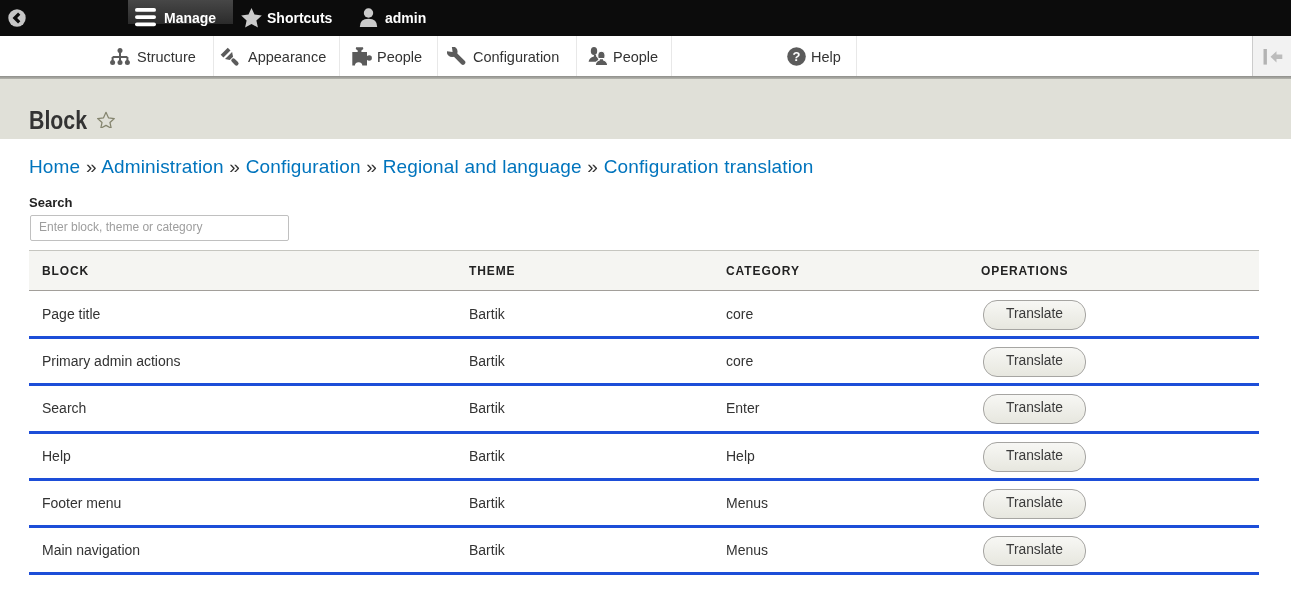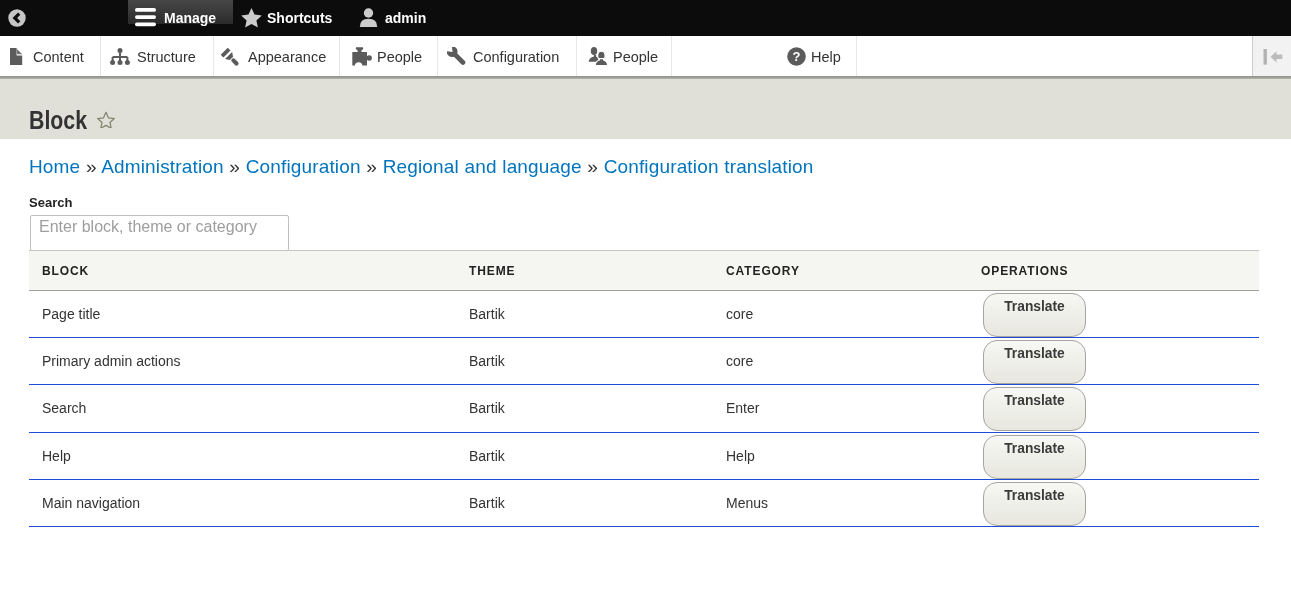--- a/index.html
+++ b/index.html
@@ -11,27 +11,27 @@
   #tray { position:relative; height:40px; background:#fff; }
   #tray .tab { position:absolute; top:0; height:40px; border-right:1px solid #e8e8e8; }
   #tray .tab .ticon { position:absolute; }
   #tray .tab .tlabel { position:absolute; font-size:14.5px; color:#333; white-space:nowrap; }
   #trayshadow { height:3px; background:linear-gradient(#8e8e8a,#b5b5ae); }
   #pagetitle { position:relative; height:60px; background:#e0e0d8; }
   #pagetitle h1 { position:absolute; left:29px; top:28px; margin:0; font-size:26px; font-weight:bold; color:#333; line-height:1; transform:scaleX(0.82); transform-origin:0 0; }
   #bcrumb { position:absolute; left:29px; top:156px; font-size:19px; letter-spacing:0.15px; word-spacing:0.2px; color:#333; }
   #bcrumb a { color:#0074bd; text-decoration:none; }
   #searchlabel { position:absolute; left:29px; top:195px; font-size:13px; font-weight:bold; color:#232323; }
-  #searchbox { position:absolute; left:30px; top:215px; width:259px; height:36px; border:1px solid #c0c0c0; border-radius:2px; background:#fff; font-size:16px; color:#9e9e9e; padding:0 8px; line-height:22px; }
+  #searchbox { position:absolute; left:30px; top:215px; width:259px; height:26px; border:1px solid #c0c0c0; border-radius:2px; background:#fff; font-size:12px; color:#9e9e9e; padding:0 8px; line-height:22px; }
   #blktable { position:absolute; left:29px; top:250px; width:1230px; border-collapse:collapse; }
   #blktable th { background:#f5f5f2; border-top:1px solid #c6c6c0; border-bottom:1px solid #a29f9a;
     height:40px; text-align:left; padding:0 0 0 13px; font-size:12px; letter-spacing:0.9px; color:#222; }
-  #blktable td { height:47.2px; border-bottom:1px solid #1d4ed8; padding:0 0 0 13px; font-size:14px; color:#333;margin-top:8px; }
-  .btn { display:inline-block; margin-left:2px; margin-top:2px; padding:5px 0 0 0; width:103px; height:44px; text-align:center; border:1px solid #a6a5a2; border-radius:14px;
-    background:linear-gradient(#f7f7f4,#e7e7df); font-size:13.8px; font-weight:bold; color:#3a3a3a; }
+  #blktable td { height:47.2px; border-bottom:3px solid #1d4ed8; padding:0 0 0 13px; font-size:14px; color:#333;margin-top:8px; }
+  .btn { display:inline-block; margin-left:2px; margin-top:2px; padding:5px 0 0 0; width:103px; height:30px; text-align:center; border:1px solid #a6a5a2; border-radius:14px;
+    background:linear-gradient(#f7f7f4,#e7e7df); font-size:13.8px; font-weight:normal; color:#3a3a3a; }
 </style>
 </head>
 <body>
 <div id="topbar">
   <svg class="item" style="left:8px; top:9px; height:18px" width="18" height="18" viewBox="0 0 18 18">
     <circle cx="9" cy="9" r="8.7" fill="#c6c6c6"></circle>
     <path d="M11.2 4.6 L6.8 9 L11.2 13.4" stroke="#0c0c0c" stroke-width="3.2" fill="none"></path>
   </svg>
   <span class="item" style="left:50px; line-height:37px;margin-top:25px;">Back to site</span>
   <div id="manage-tab">
@@ -46,27 +46,20 @@
     <path d="M10.5 0 L13.5 6.6 L20.8 7.5 L15.4 12.4 L16.9 19.5 L10.5 15.9 L4.1 19.5 L5.6 12.4 L0.2 7.5 L7.5 6.6 Z" fill="#cbcbcb"></path>
   </svg>
   <span class="item" style="left:267px; line-height:37px;">Shortcuts</span>
   <svg class="item" style="left:359px; top:8px; height:19px" width="19" height="19" viewBox="0 0 19 19">
     <circle cx="9.5" cy="5" r="4.7" fill="#cbcbcb"></circle>
     <path d="M0.8 19 Q0.8 10.8 9.5 10.8 Q18.2 10.8 18.2 19 Z" fill="#cbcbcb"></path>
   </svg>
   <span class="item" style="left:385px; line-height:37px;">admin</span>
 </div>
 <div id="tray">
-  <div class="tab" style="left:0; width:101px;">
-    <svg class="ticon" style="left:10px; top:12px;" width="13" height="17" viewBox="0 0 13 17">
-      <path d="M0 0 L6.6 0 L6.6 7.6 L12.2 7.6 L12.2 17 L0 17 Z" fill="#5b5b5b"></path>
-      <path d="M6.6 0.7 L12.2 6.3 L12.2 6.3 L7.2 6.3 Z" fill="#6e6e6e"></path>
-    </svg>
-    <span class="tlabel" style="left:33px; top:13px;">Content</span>
-  </div>
   <div class="tab" style="left:101px; width:113px;">
     <svg class="ticon" style="left:9px; top:12px;" width="20" height="17" viewBox="0 0 20 17">
       <g stroke="#5b5b5b" stroke-width="2" fill="none">
         <path d="M10 3 L10 9"></path>
           <path d="M2.6 9 L17.4 9"></path>
         <path d="M2.6 9 L2.6 14"></path>
           <path d="M10 9 L10 14"></path>
           <path d="M17.4 9 L17.4 14"></path>
       </g>
       <circle cx="10" cy="2.6" r="2.5" fill="#5b5b5b"></circle>
@@ -180,20 +173,26 @@
           <td>Enter</td>
           <td><span class="btn">Translate</span></td>
         </tr>
       <tr>
           <td>Help</td>
           <td>Bartik</td>
           <td>Help</td>
           <td><span class="btn">Translate</span></td>
         </tr>
       <tr>
+          <td>Footer menu</td>
+          <td>Bartik</td>
+          <td>Menus</td>
+          <td><span class="btn">Translate</span></td>
+        </tr>
+      <tr>
           <td>Main navigation</td>
           <td>Bartik</td>
           <td>Menus</td>
           <td><span class="btn">Translate</span></td>
         </tr>
     </tbody>
   </table>
 </div>
 
 </body></html>

